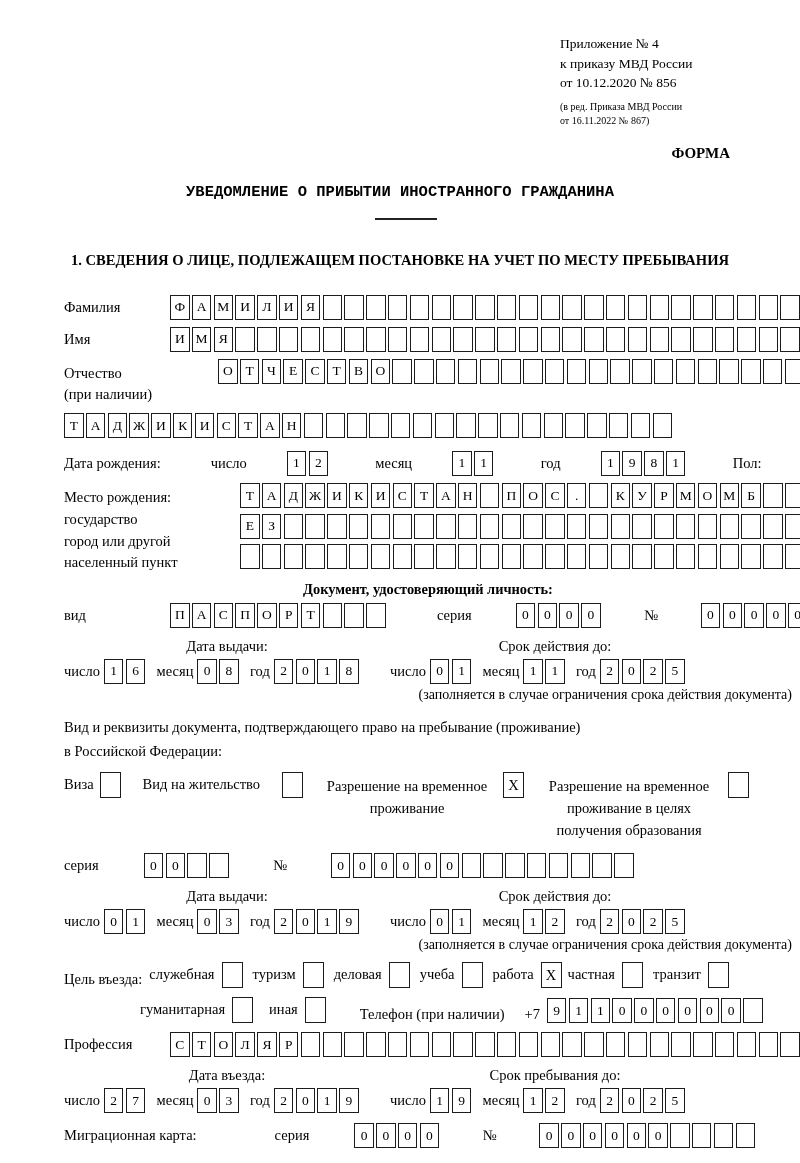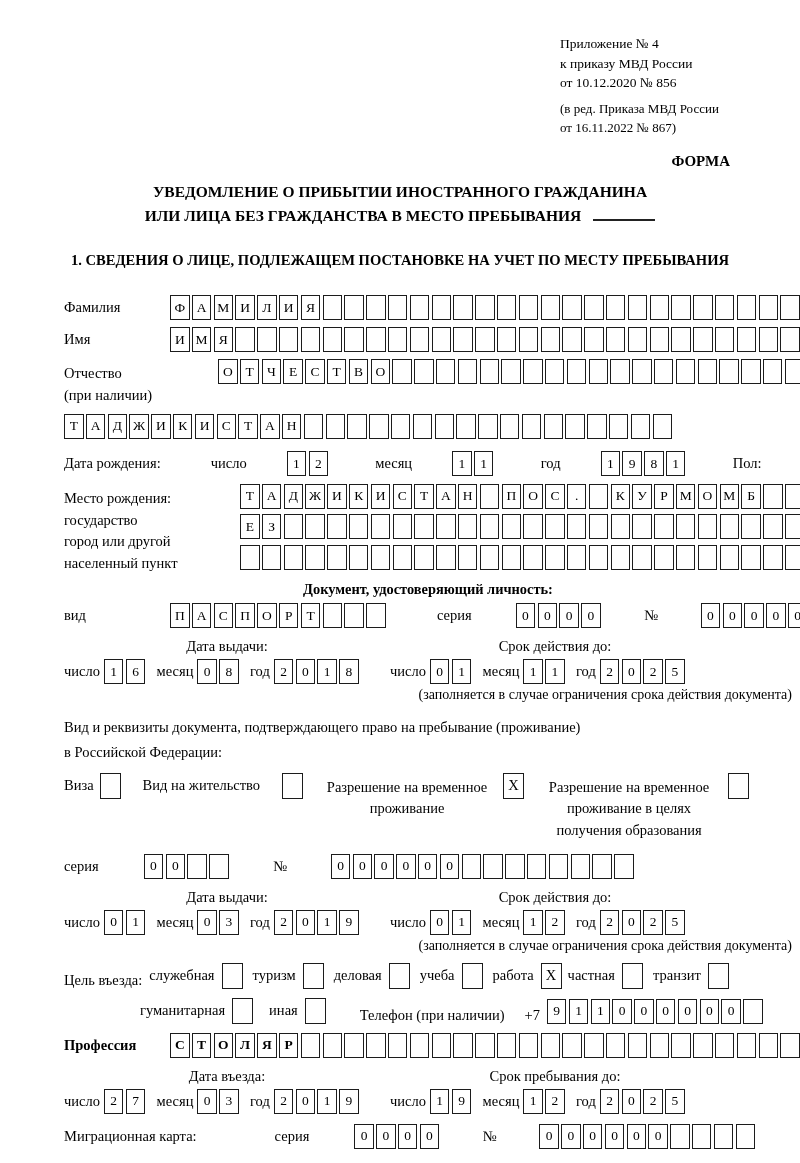--- a/index.html
+++ b/index.html
@@ -2,23 +2,23 @@
 <html><head>
 <meta charset="utf-8">
 <style>
   html,body{margin:0;padding:0;background:#fff;}
   body{width:800px;height:1163px;overflow:hidden;color:#000;
        font-family:"Liberation Serif","DejaVu Serif",serif;font-size:14.5px;}
   .page{padding:34px 8px 10px 64px;position:relative;}
   .full{margin-left:-64px;margin-right:-8px;text-align:center;}
   
   .appendix{margin-left:496px;font-size:13.5px;line-height:1.45;}
-  .appendix .rev{margin-top:7px;font-size:13px;}
+  .appendix .rev{margin-top:7px;font-size:10px;}
   .forma{font-weight:bold;text-align:right;padding-right:62px;margin-top:16px;font-size:15px;}
-  .title{font-weight:bold;font-size:15.5px;line-height:1.55;margin-top:10px;}
+  .title{font-weight:bold;font-size:15.5px;line-height:1.55;margin-top:18px;font-family:Liberation Mono, monospace;}
   .title-underline{display:inline-block;width:62px;border-bottom:2.5px solid #222;margin-left:12px;}
   .sec-head{font-weight:bold;font-size:14.6px;margin-top:24px;}
   
   .frow{display:flex;align-items:flex-start;margin-top:7px;gap:36px;}
   .lbl{padding-top:4px;white-space:nowrap;}
   .lbl2{line-height:1.5;padding-top:4px;}
   .w70{min-width:70px;}
   .w118{min-width:118px;}
   .w104{min-width:104px;}
   .w140{min-width:140px;}
@@ -63,21 +63,21 @@
       <div>(в ред. Приказа МВД России</div>
       <div>от 16.11.2022 № 867)</div>
     </div>
   </div>
 
   <div class="forma">ФОРМА</div>
 
   <div class="title full">
     <div>УВЕДОМЛЕНИЕ О ПРИБЫТИИ ИНОСТРАННОГО ГРАЖДАНИНА</div>
     <div>
-      <span>ИЛИ ЛИЦА БЕЗ ГРАЖДАНСТВА В МЕСТО ПРЕБЫВАНИЯ</span><span class="title-underline"></span>
+      <span class="title-underline"></span>
     </div>
   </div>
 
   <div class="sec-head full">1. СВЕДЕНИЯ О ЛИЦЕ, ПОДЛЕЖАЩЕМ ПОСТАНОВКЕ НА УЧЕТ ПО МЕСТУ ПРЕБЫВАНИЯ</div>
 
   <div class="frow" style="margin-top:26px;">
     <span class="lbl w70">Фамилия</span>
     <span class="cells">
         <span class="cell">Ф</span>
         <span class="cell">А</span>
@@ -578,21 +578,21 @@
         <span class="cell">0</span>
         <span class="cell">0</span>
         <span class="cell">0</span>
         <span class="cell">0</span>
         <span class="cell">0</span>
         <span class="cell">0</span>
         <span class="cell"></span>
       </span>
   </div>
 
-  <div class="frow" style="margin-top:9px;font-weight:bold;">
+  <div class="frow" style="margin-top:9px;">
     <span class="lbl w70">Профессия</span>
     <span class="cells">
         <span class="cell">С</span>
         <span class="cell">Т</span>
         <span class="cell">О</span>
         <span class="cell">Л</span>
         <span class="cell">Я</span>
         <span class="cell">Р</span>
         <span class="cell"></span>
         <span class="cell"></span>

